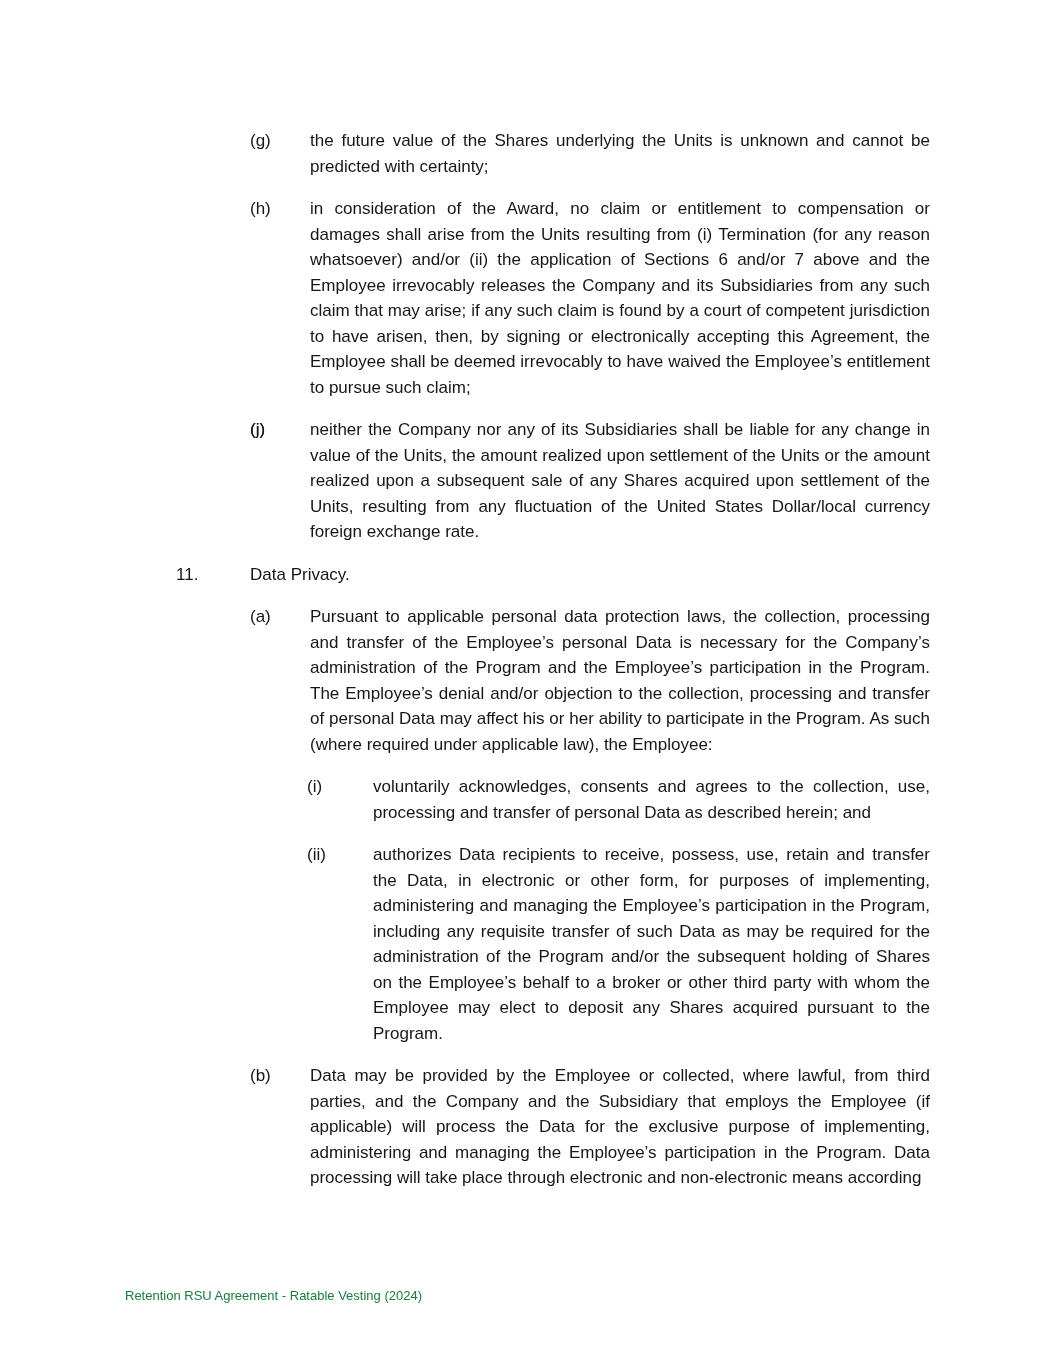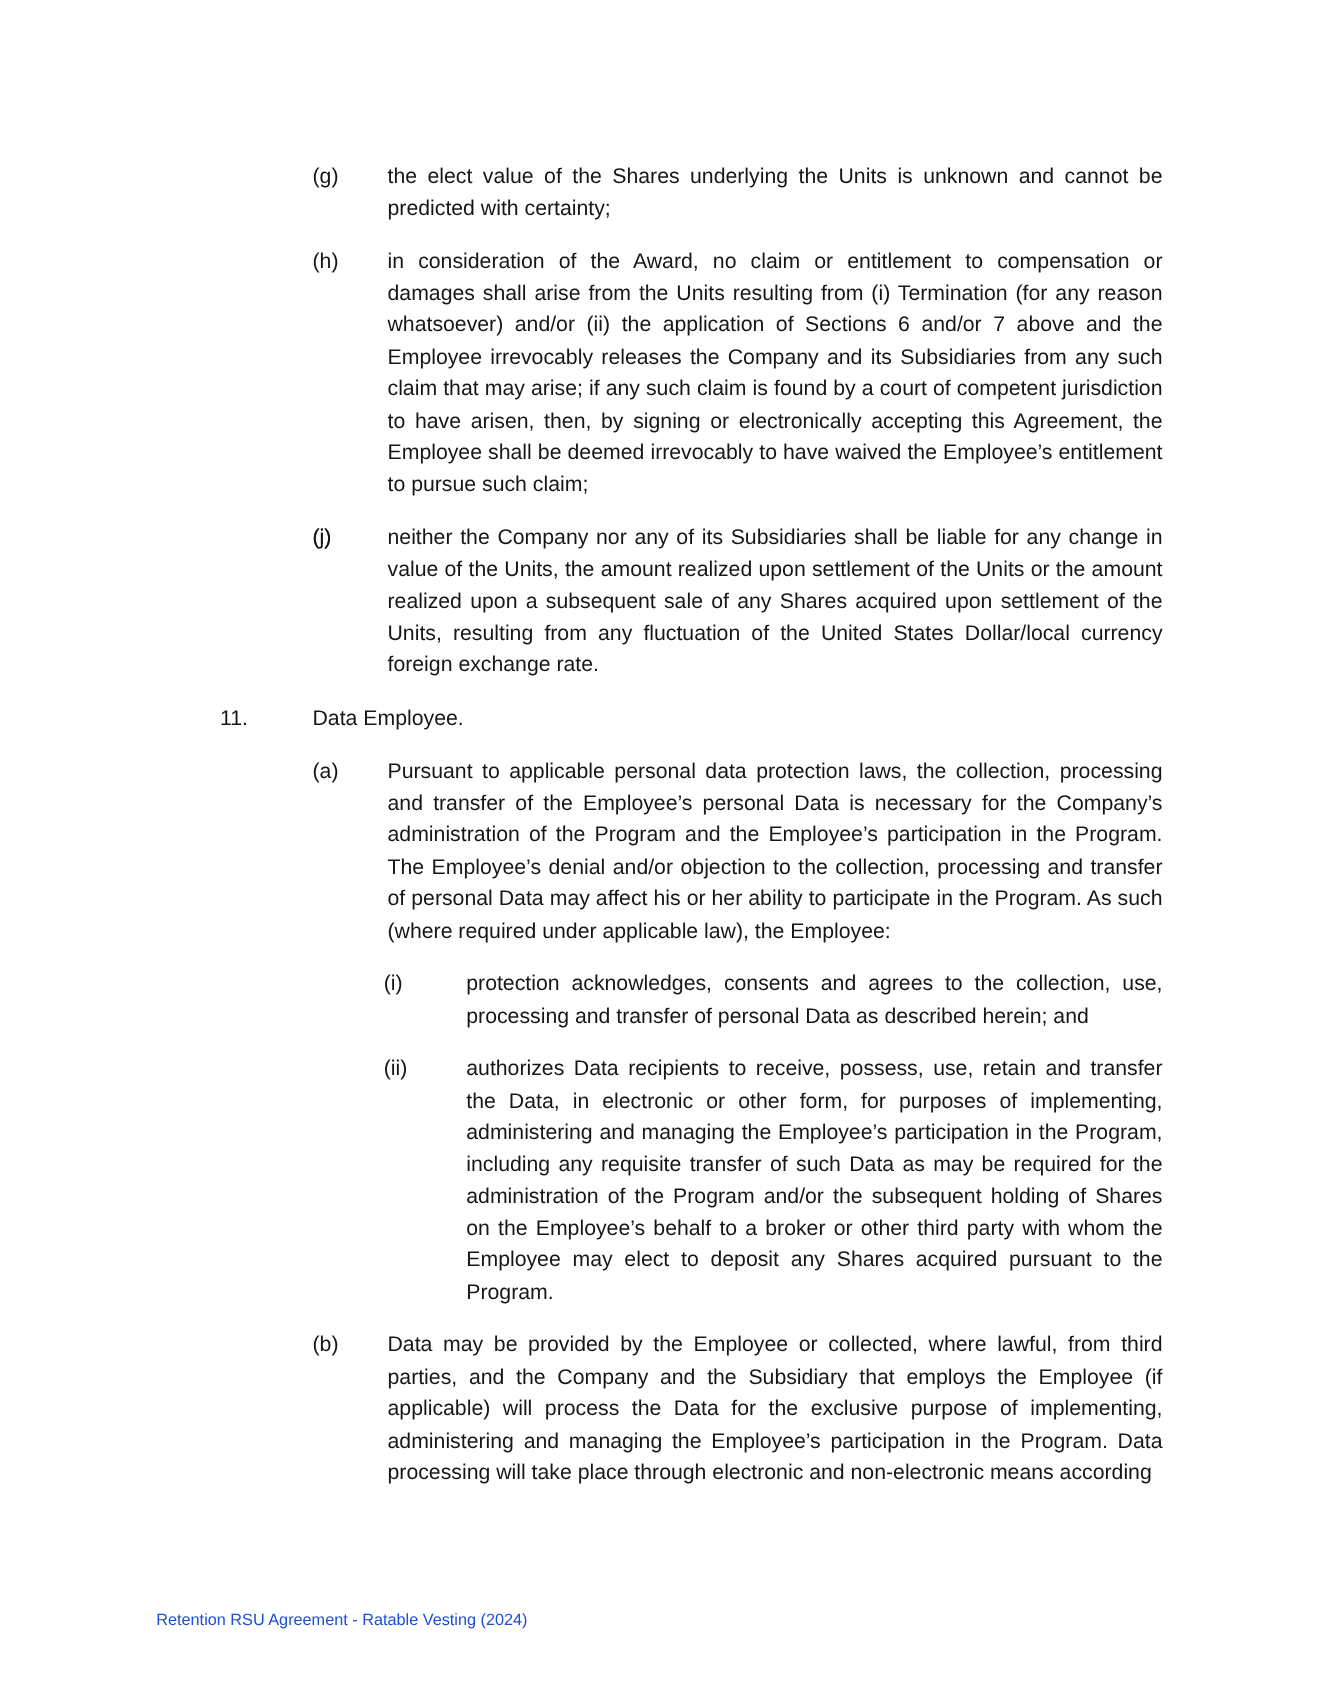--- a/index.html
+++ b/index.html
@@ -31,61 +31,61 @@
   .para.l2 .marker { left: 250px; }
   .para.l2 .text   { margin-left: 310px; width: 620px; text-align: justify; }
   
   .para.l3 .marker { left: 307px; }
   .para.l3 .text   { margin-left: 373px; width: 557px; text-align: justify; }
 
   .footer {
     position: absolute;
     left: 125px; top: 1288px;
     font-size: 13px;
-    color: #1d4ed8;
+    color: #15803d;
   }
 </style>
 </head>
 <body>
 
 <div class="page">
   <div class="content">
 
     <div class="para l2">
       <span class="marker">(g)</span>
-      <div class="text">the elect value of the Shares underlying the Units is unknown and cannot be predicted with certainty;</div>
+      <div class="text">the future value of the Shares underlying the Units is unknown and cannot be predicted with certainty;</div>
     </div>
 
     <div class="para l2">
       <span class="marker">(h)</span>
       <div class="text">in consideration of the Award, no claim or entitlement to compensation or damages shall arise from the Units resulting from (i) Termination (for any reason whatsoever) and/or (ii) the application of Sections 6 and/or 7 above and the Employee irrevocably releases the Company and its Subsidiaries from any such claim that may arise; if any such claim is found by a court of competent jurisdiction to have arisen, then, by signing or electronically accepting this Agreement, the Employee shall be deemed irrevocably to have waived the Employee’s entitlement to pursue such claim;</div>
     </div>
 
     <div class="para l2">
       <span class="marker">(i)</span>
     </div>
 
     <div class="para l2">
       <span class="marker">(j)</span>
       <div class="text">neither the Company nor any of its Subsidiaries shall be liable for any change in value of the Units, the amount realized upon settlement of the Units or the amount realized upon a subsequent sale of any Shares acquired upon settlement of the Units, resulting from any fluctuation of the United States Dollar/local currency foreign exchange rate.</div>
     </div>
 
     <div class="para l1">
       <span class="marker">11.</span>
-      <div class="text">Data Employee.</div>
+      <div class="text">Data Privacy.</div>
     </div>
 
     <div class="para l2">
       <span class="marker">(a)</span>
       <div class="text">Pursuant to applicable personal data protection laws, the collection, processing and transfer of the Employee’s personal Data is necessary for the Company’s administration of the Program and the Employee’s participation in the Program.  The Employee’s denial and/or objection to the collection, processing and transfer of personal Data may affect his or her ability to participate in the Program.  As such (where required under applicable law), the Employee:</div>
     </div>
 
     <div class="para l3">
       <span class="marker">(i)</span>
-      <div class="text">protection acknowledges, consents and agrees to the collection, use, processing and transfer of personal Data as described herein; and</div>
+      <div class="text">voluntarily acknowledges, consents and agrees to the collection, use, processing and transfer of personal Data as described herein; and</div>
     </div>
 
     <div class="para l3">
       <span class="marker">(ii)</span>
       <div class="text">authorizes Data recipients to receive, possess, use, retain and transfer the Data, in electronic or other form, for purposes of implementing, administering and managing the Employee’s participation in the Program, including any requisite transfer of such Data as may be required for the administration of the Program and/or the subsequent holding of Shares on the Employee’s behalf to a broker or other third party with whom the Employee may elect to deposit any Shares acquired pursuant to the Program.</div>
     </div>
 
     <div class="para l2">
       <span class="marker">(b)</span>
       <div class="text">Data may be provided by the Employee or collected, where lawful, from third parties, and the Company and the Subsidiary that employs the Employee (if applicable) will process the Data for the exclusive purpose of implementing, administering and managing the Employee’s participation in the Program.  Data processing will take place through electronic and non-electronic means according</div>

